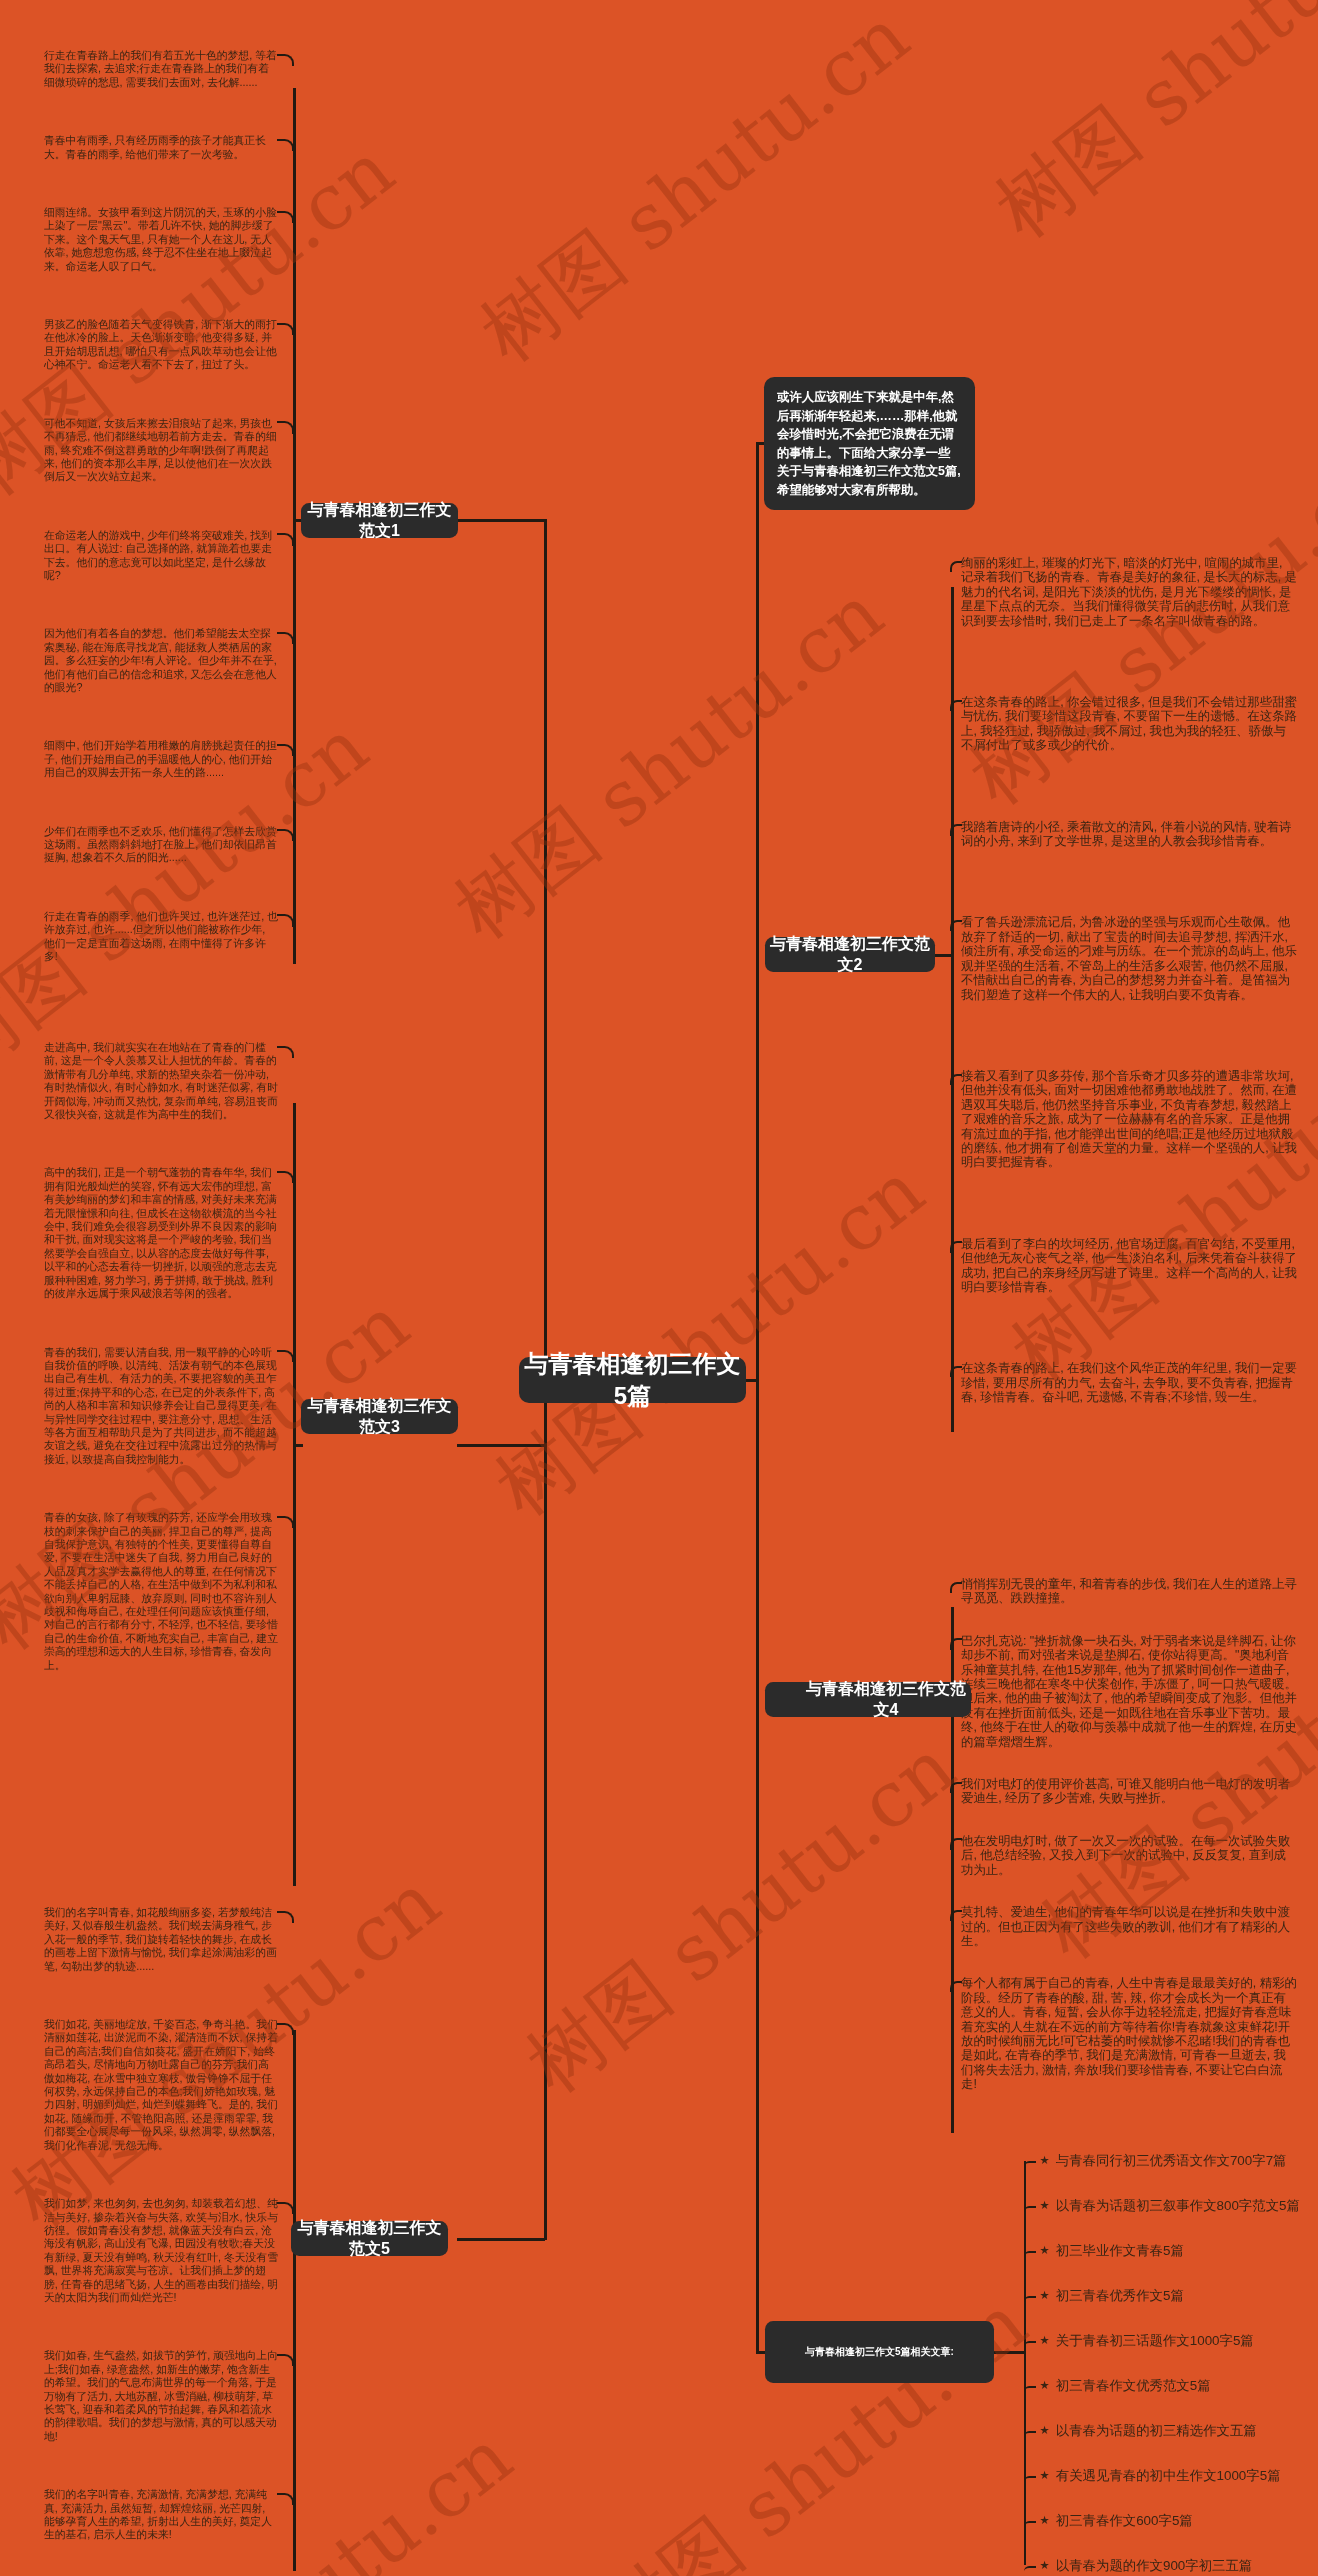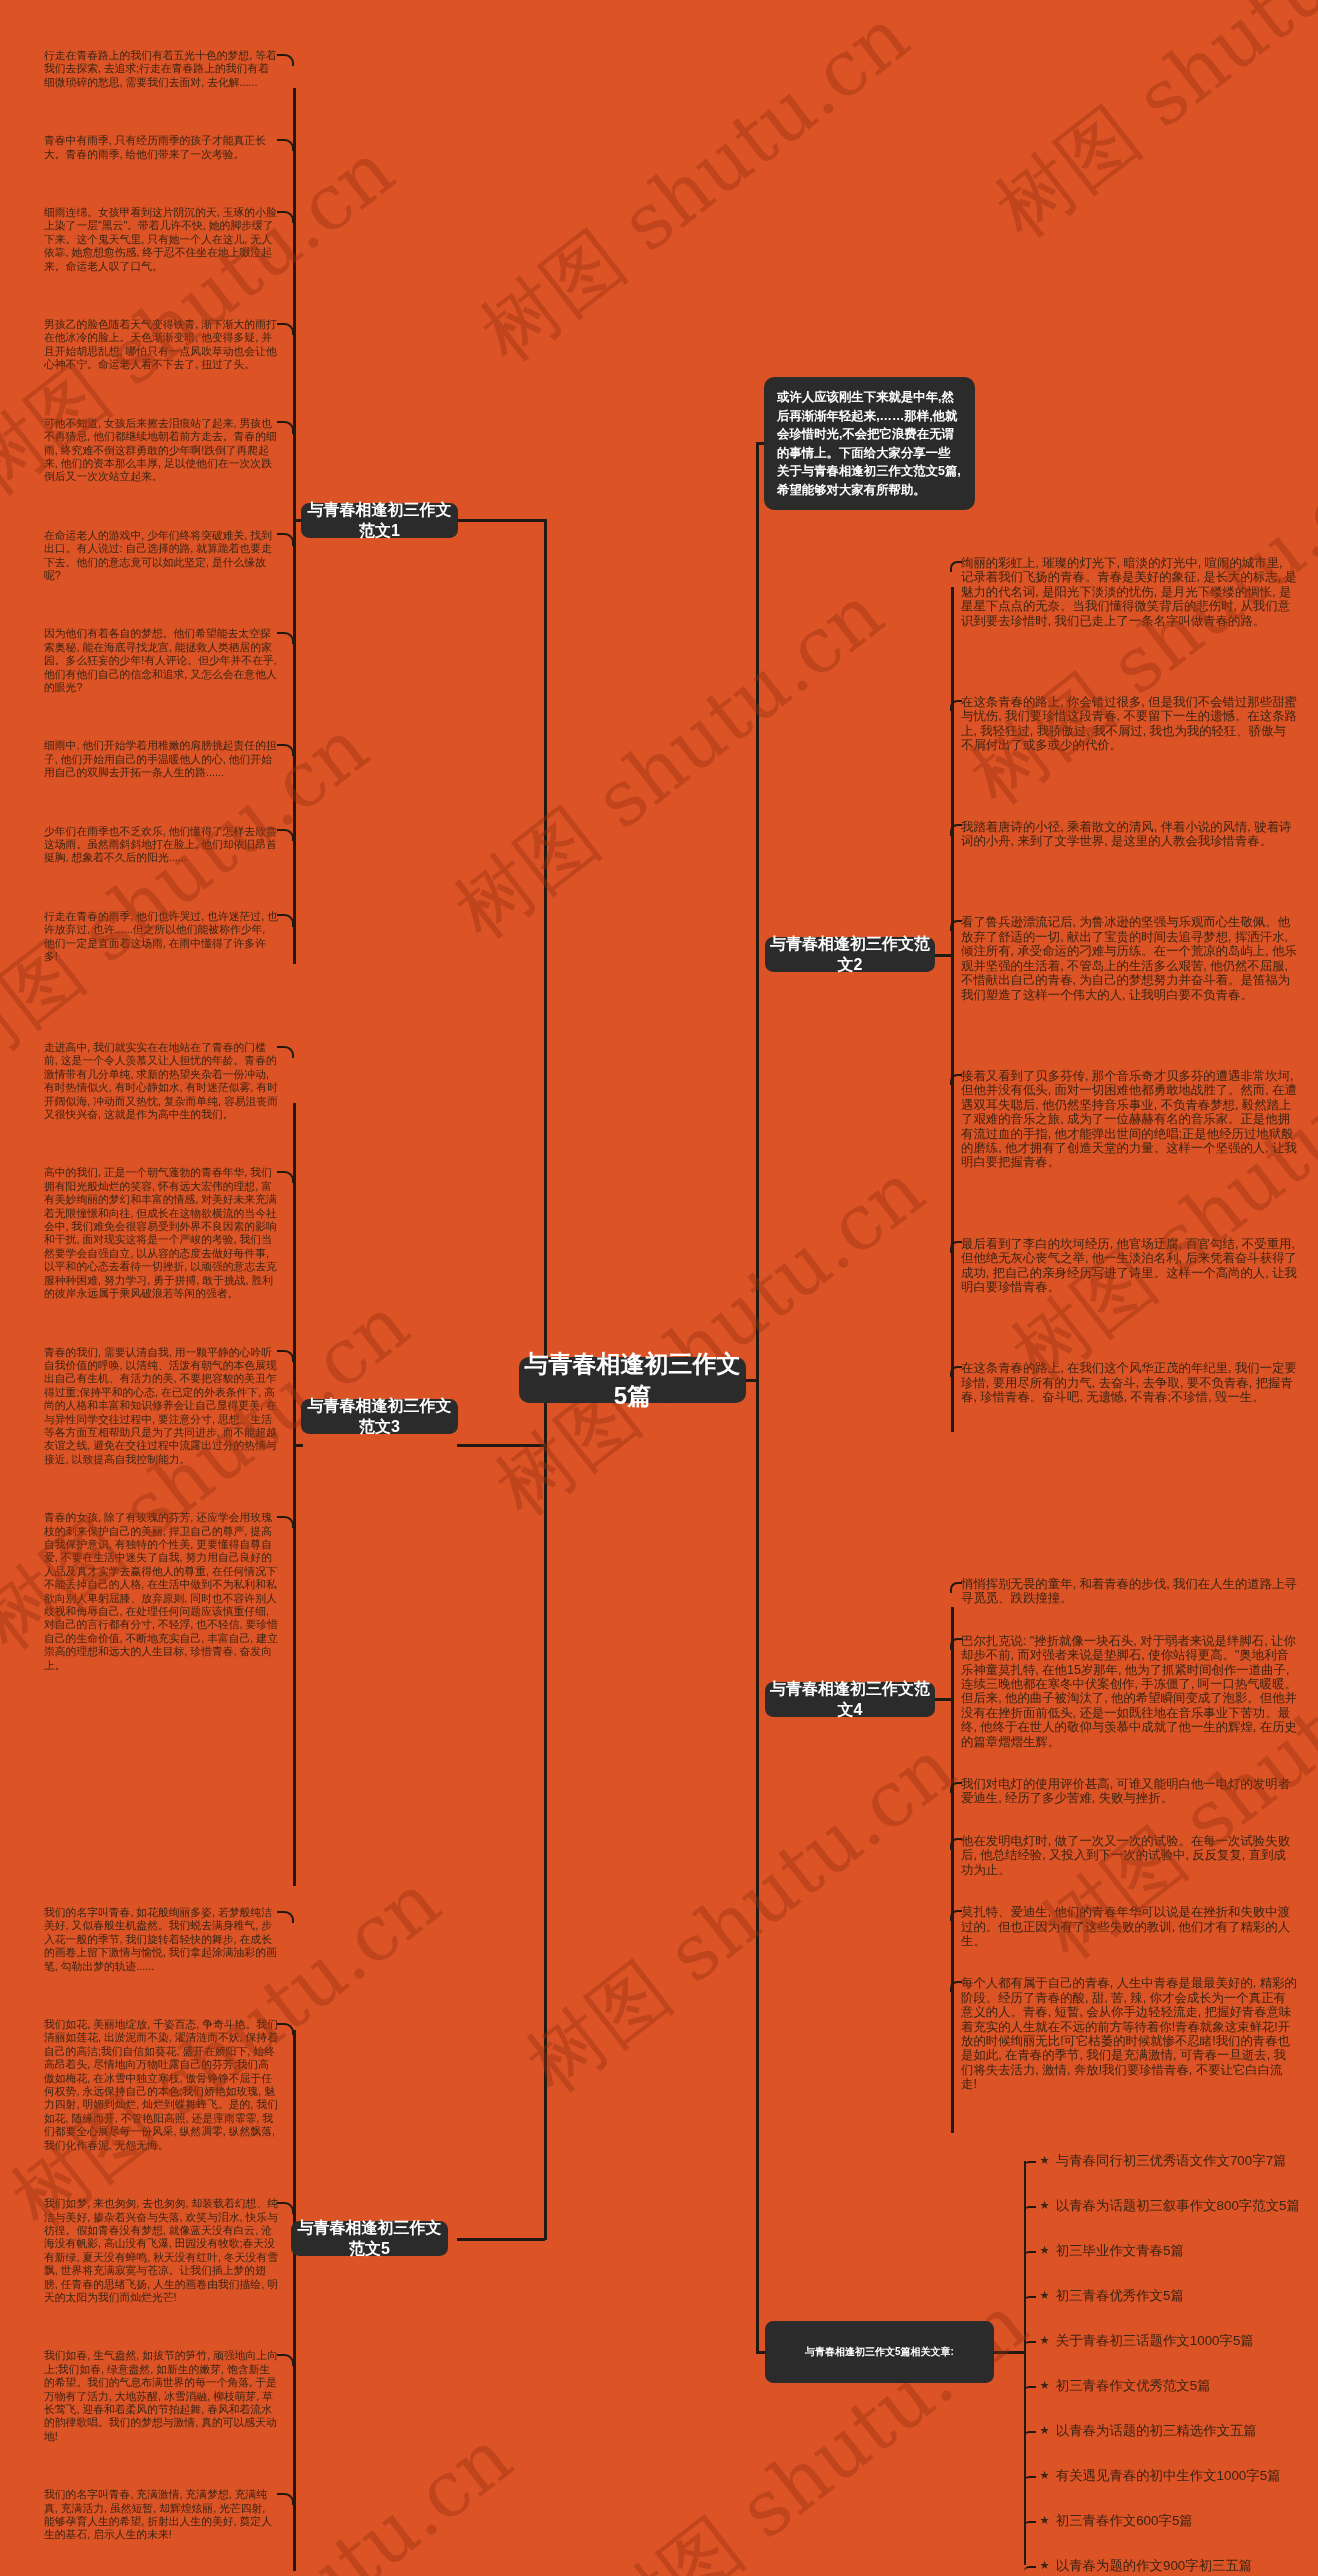--- a/index.html
+++ b/index.html
@@ -98,21 +98,21 @@
   <div class="vline" style="left:951px;top:1607px;height:526px;"></div>
   <div class="hline" style="left:994px;top:2351px;width:31px;"></div>
 
   <div class="node" id="center-node">与青春相逢初三作文5篇</div>
 
   <div class="node" id="intro-node">或许人应该刚生下来就是中年,然后再渐渐年轻起来,……那样,他就会珍惜时光,不会把它浪费在无谓的事情上。下面给大家分享一些关于与青春相逢初三作文范文5篇, 希望能够对大家有所帮助。</div>
 
   <div class="node label-node" style="left:301px;top:503px;">与青春相逢初三作文范文1</div>
   <div class="node label-node rside" style="left:765px;top:937px;">与青春相逢初三作文范文2</div>
   <div class="node label-node" style="left:301px;top:1399px;">与青春相逢初三作文范文3</div>
-  <div class="node label-node rside" style="left:765px;top:1682px;">与青春相逢初三作文范文4</div>
+  <div class="node label-node rside" style="left:765px;top:1682px;padding-left:36px;">与青春相逢初三作文范文4</div>
   <div class="node label-node" style="left:291px;top:2221px;">与青春相逢初三作文范文5</div>
 
   <div class="group left g1">
     <div class="para">行走在青春路上的我们有着五光十色的梦想, 等着我们去探索, 去追求;行走在青春路上的我们有着细微琐碎的愁思, 需要我们去面对, 去化解......</div>
     <div class="para">青春中有雨季, 只有经历雨季的孩子才能真正长大。青春的雨季, 给他们带来了一次考验。</div>
     <div class="para">细雨连绵。女孩甲看到这片阴沉的天, 玉琢的小脸上染了一层"黑云"。带着几许不快, 她的脚步缓了下来。这个鬼天气里, 只有她一个人在这儿, 无人依靠, 她愈想愈伤感, 终于忍不住坐在地上啜泣起来。命运老人叹了口气。</div>
     <div class="para">男孩乙的脸色随着天气变得铁青, 渐下渐大的雨打在他冰冷的脸上。天色渐渐变暗, 他变得多疑, 并且开始胡思乱想, 哪怕只有一点风吹草动也会让他心神不宁。命运老人看不下去了, 扭过了头。</div>
     <div class="para">可他不知道, 女孩后来擦去泪痕站了起来, 男孩也不再猜忌, 他们都继续地朝着前方走去。青春的细雨, 终究难不倒这群勇敢的少年啊!跌倒了再爬起来, 他们的资本那么丰厚, 足以使他们在一次次跌倒后又一次次站立起来。</div>
     <div class="para">在命运老人的游戏中, 少年们终将突破难关, 找到出口。有人说过: 自己选择的路, 就算跪着也要走下去。他们的意志竟可以如此坚定, 是什么缘故呢?</div>
     <div class="para">因为他们有着各自的梦想。他们希望能去太空探索奥秘, 能在海底寻找龙宫, 能拯救人类栖居的家园。多么狂妄的少年!有人评论。但少年并不在乎, 他们有他们自己的信念和追求, 又怎么会在意他人的眼光?</div>

